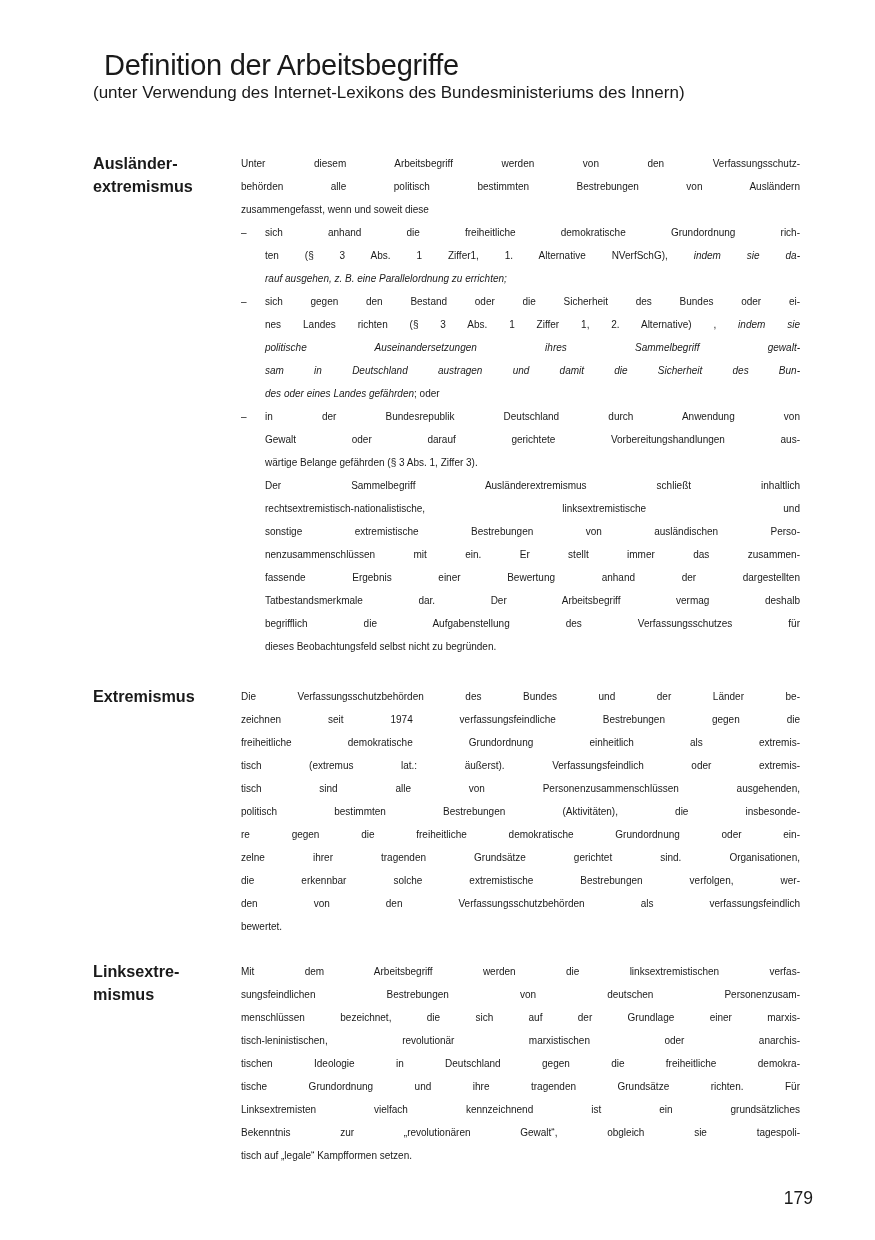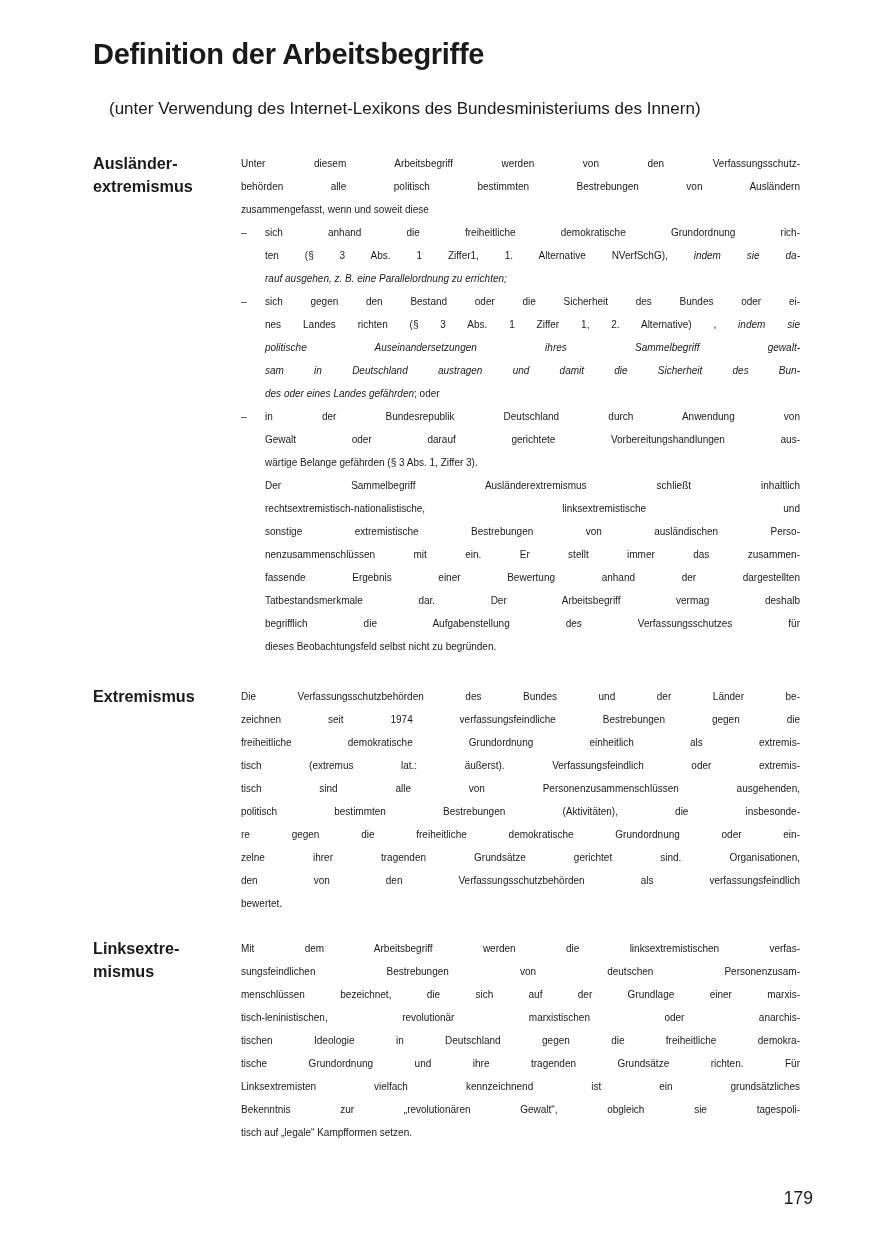--- a/index.html
+++ b/index.html
@@ -12,32 +12,32 @@
     height: 1240px;
     position: relative;
     font-family: "Liberation Sans", "DejaVu Sans", sans-serif;
     color: #1a1a1a;
     overflow: hidden;
   }
   .page-title {
     position: absolute;
     left: 93px;
     top: 38px;
-    margin: 0;
+    margin: 11px;
     font-size: 29px;
     line-height: 1.15;
-    font-weight: bold;
+    font-weight: normal;
     letter-spacing: -0.3px;
     white-space: nowrap;
   }
   .page-subtitle {
     position: absolute;
     left: 93px;
     top: 83px;
-    margin: 16px;
+    margin: 0;
     font-size: 17px;
     line-height: 1.2;
     white-space: nowrap;
   }
   .sections {
     position: absolute;
     left: 93px;
     top: 152px;
     width: 707px;
   }
@@ -127,20 +127,21 @@
         </div>
         <div class="body">
           <div class="line k-p j"><span>Die Verfassungsschutzbehörden des Bundes und der Länder be-</span></div>
           <div class="line k-p j"><span>zeichnen seit 1974 verfassungsfeindliche Bestrebungen gegen die</span></div>
           <div class="line k-p j"><span>freiheitliche demokratische Grundordnung einheitlich als extremis-</span></div>
           <div class="line k-p j"><span>tisch (extremus lat.: äußerst). Verfassungsfeindlich oder extremis-</span></div>
           <div class="line k-p j"><span>tisch sind alle von Personenzusammenschlüssen ausgehenden,</span></div>
           <div class="line k-p j"><span>politisch bestimmten Bestrebungen (Aktivitäten), die insbesonde-</span></div>
           <div class="line k-p j"><span>re gegen die freiheitliche demokratische Grundordnung oder ein-</span></div>
           <div class="line k-p j"><span>zelne ihrer tragenden Grundsätze gerichtet sind. Organisationen,</span></div>
+          <div class="line k-p j"><span>die erkennbar solche extremistische Bestrebungen verfolgen, wer-</span></div>
           <div class="line k-p j"><span>den von den Verfassungsschutzbehörden als verfassungsfeindlich</span></div>
           <div class="line k-p"><span>bewertet.</span></div>
         </div>
       </div>
       <div class="section">
         <div class="label">
           <div>Linksextre-</div>
           <div>mismus</div>
         </div>
         <div class="body">

